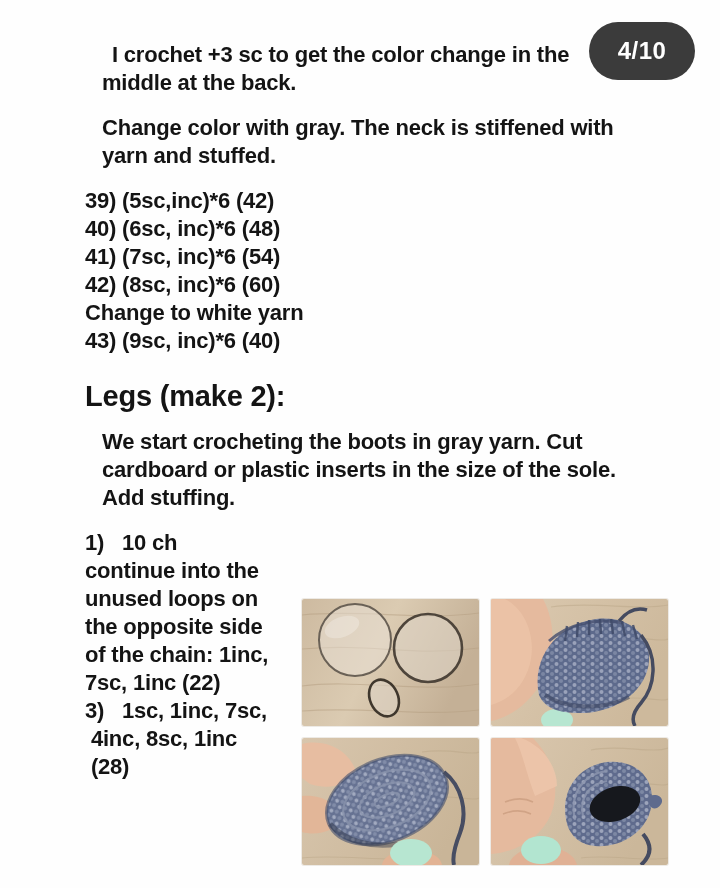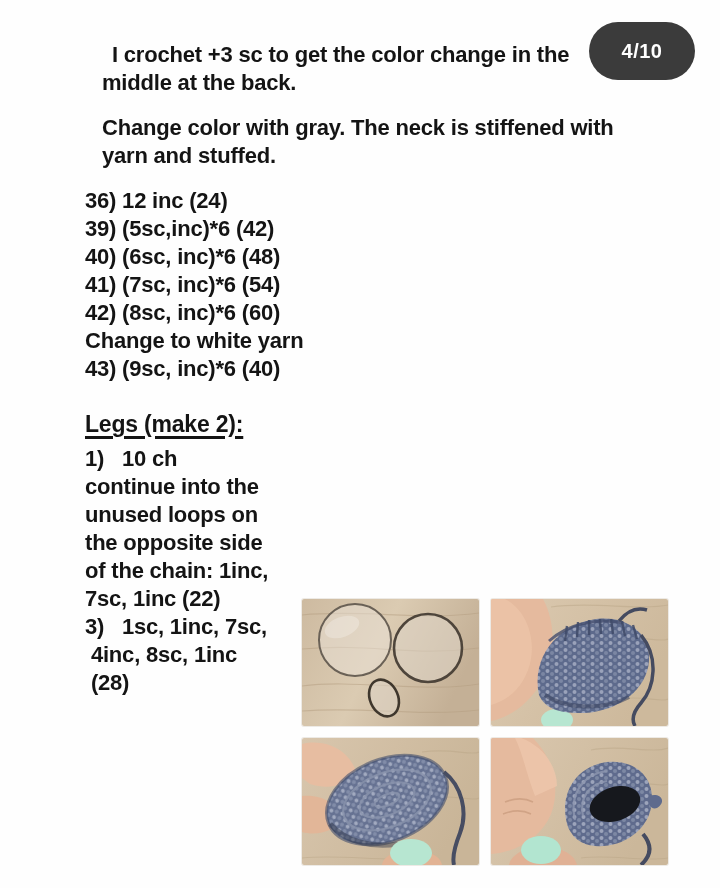--- a/index.html
+++ b/index.html
@@ -8,36 +8,36 @@
     background:#fdfdfc;
     font-family:"Liberation Sans", sans-serif;
     color:#141414;
   }
   .page{position:absolute;inset:0;background:#fefefe;}
 
   
   .badge{
     position:absolute;top:22px;left:589px;width:106px;height:58px;
     background:#3b3b3b;border-radius:30px;
-    color:#ffffff;font-size:20px;font-weight:700;letter-spacing:.5px;
+    color:#ffffff;font-size:24px;font-weight:700;letter-spacing:.5px;
     display:flex;align-items:center;justify-content:center;
   }
 
   
   .content{
     position:absolute;top:24px;left:85px;width:580px;
     font-size:22px;line-height:28px;font-weight:700;letter-spacing:-0.2px;
   }
   .para{margin:17px;}
   .p1{max-width:515px;text-indent:10px;}
   .p2{max-width:585px;}
   .p3{max-width:560px;}
   .heading{
-    margin:26px 0 6px 0;font-size:23px;line-height:30px;
-    text-decoration:underline;text-decoration-thickness:2.5px;text-underline-offset:4px;
+    margin:26px 0 13px 0;font-size:29px;line-height:30px;
+    text-decoration-thickness:2.5px;text-underline-offset:4px;
   }
   .row,.text-line{white-space:pre;}
 
   
   .photo-grid{
     position:absolute;left:302px;top:599px;
     display:grid;grid-template-columns:177px 177px;grid-auto-rows:127px;gap:12px;
   }
   .photo{
     margin:0;padding:0;overflow:hidden;border-radius:2px;
@@ -49,30 +49,30 @@
 <body>
 
 <div class="page">
 
   <div class="badge">4/10</div>
 
   <div class="content">
     <p class="para p1">I crochet +3 sc to get the color change in the middle at the back.</p>
     <p class="para p2">Change color with gray. The neck is stiffened with yarn and stuffed.</p>
     <div class="rows">
-        <div class="text-line">36) 12 inc (24)</div>
         <div class="text-line">39) (5sc,inc)*6 (42)</div>
         <div class="text-line">40) (6sc, inc)*6 (48)</div>
         <div class="text-line">41) (7sc, inc)*6 (54)</div>
         <div class="text-line">42) (8sc, inc)*6 (60)</div>
         <div class="text-line">Change to white yarn</div>
         <div class="text-line">43) (9sc, inc)*6 (40)</div>
       </div>
 
     <div class="heading">Legs (make 2):</div>
+    <p class="para p3">We start crocheting the boots in gray yarn. Cut cardboard or plastic inserts in the size of the sole. Add stuffing.</p>
     <div class="row">1)   10 ch</div>
     <div class="rows">
         <div class="text-line">continue into the</div>
         <div class="text-line">unused loops on</div>
         <div class="text-line">the opposite side</div>
         <div class="text-line">of the chain: 1inc,</div>
         <div class="text-line">7sc, 1inc (22)</div>
       </div>
     <div class="rows">
         <div class="text-line">3)   1sc, 1inc, 7sc,</div>

